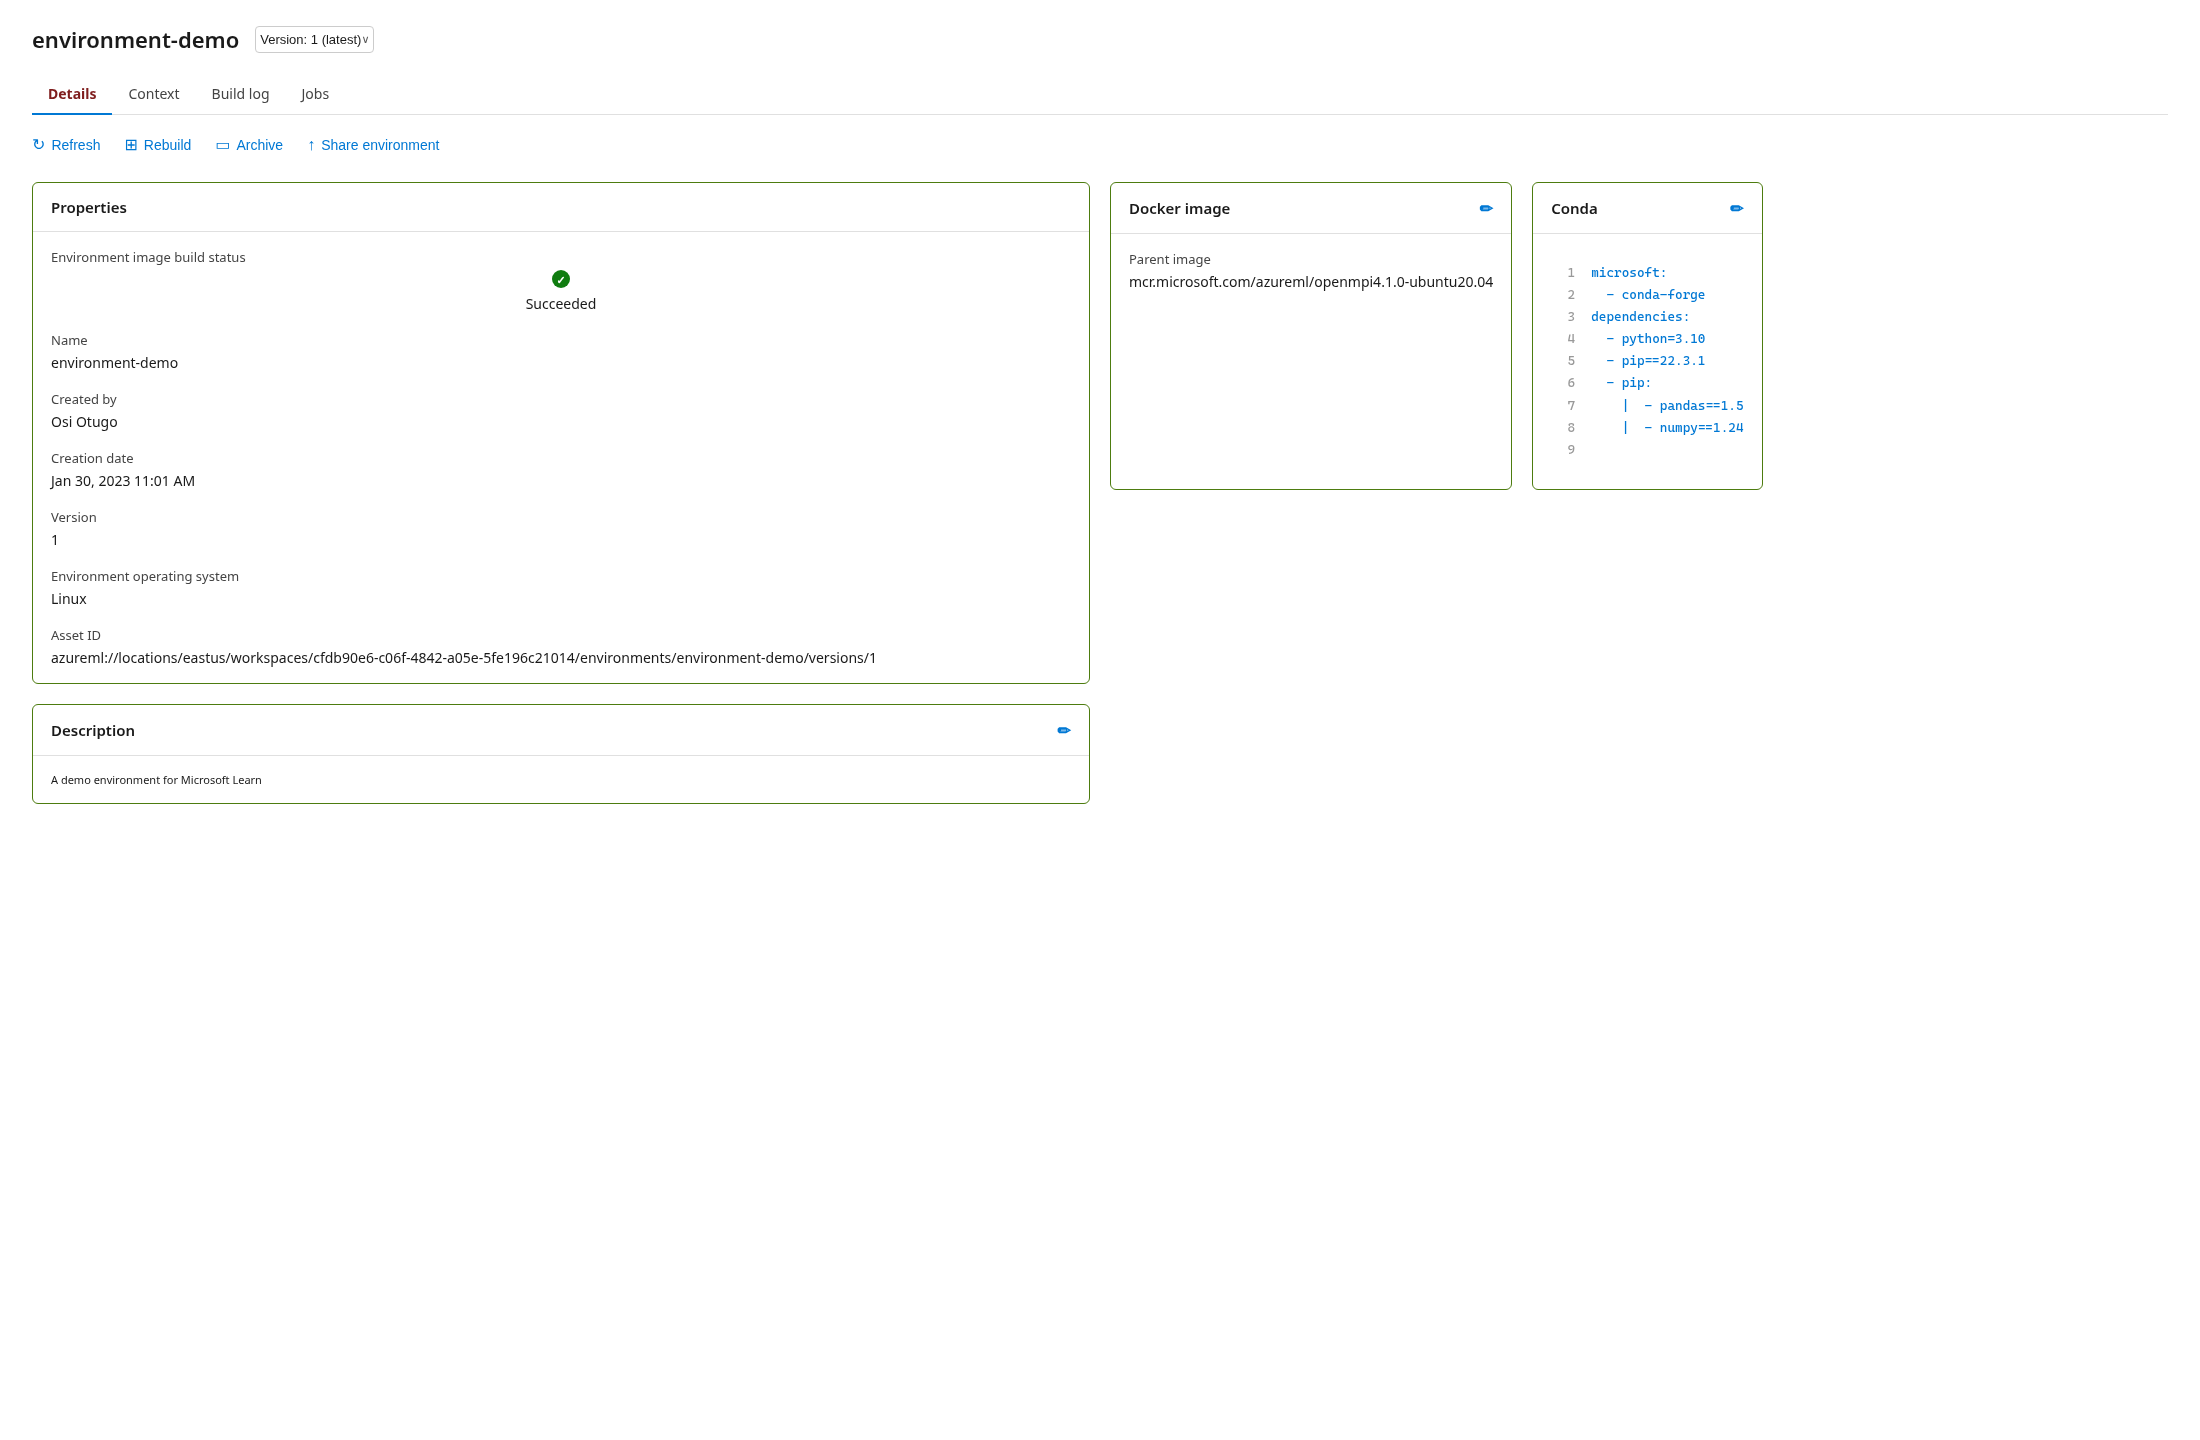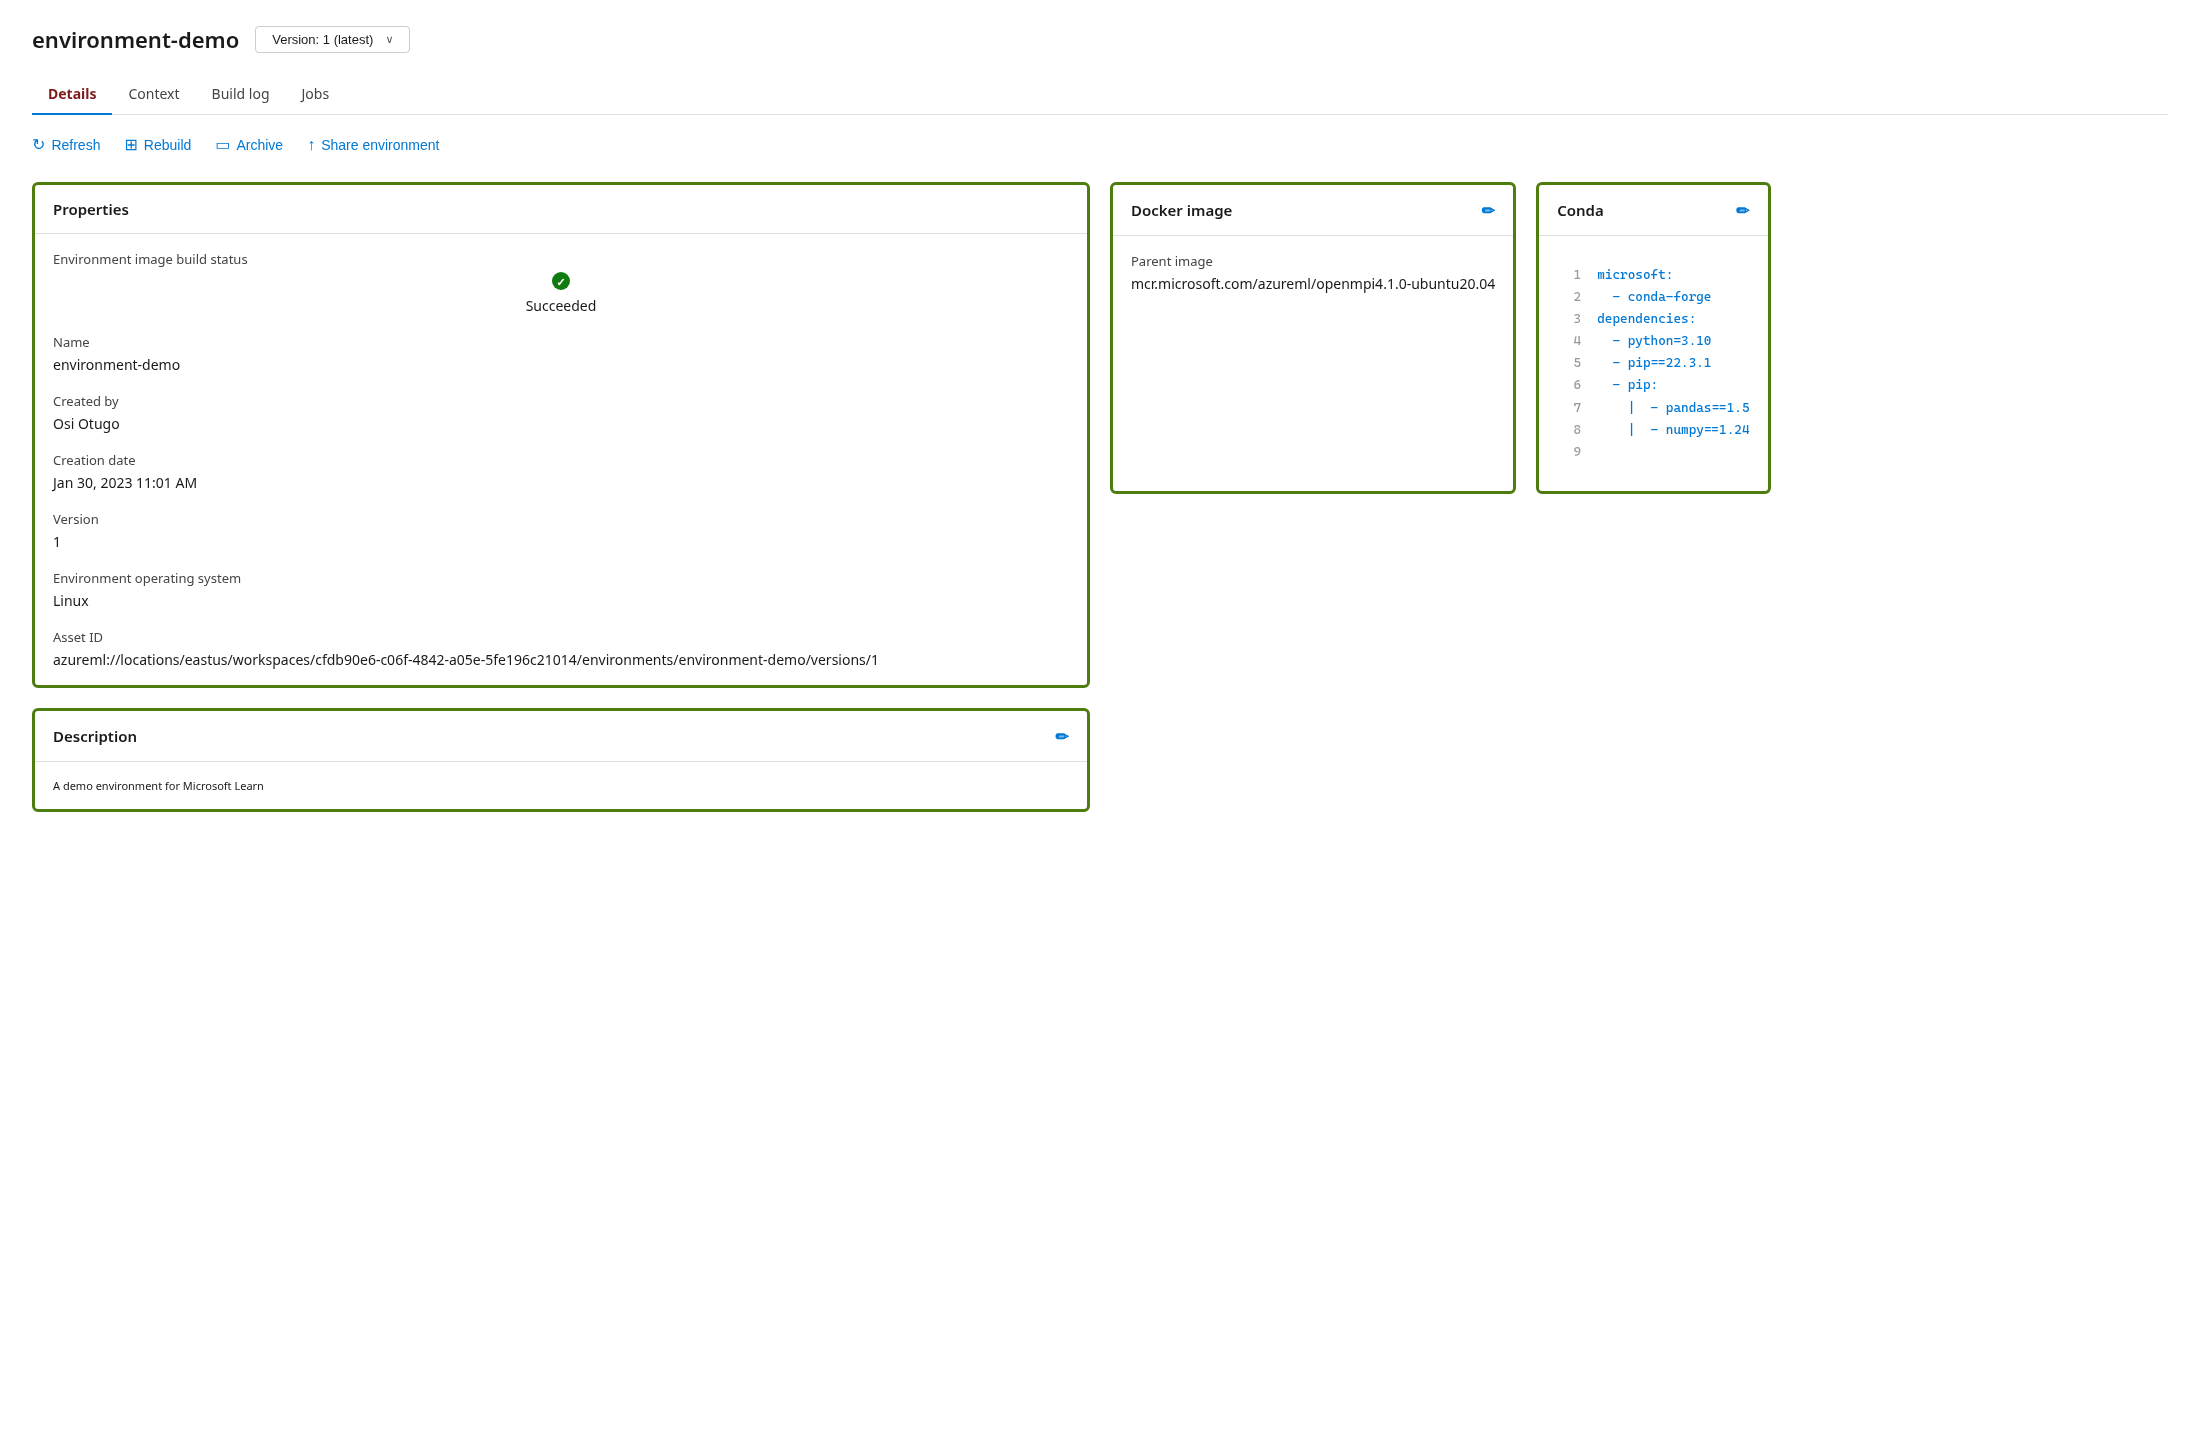--- a/index.html
+++ b/index.html
@@ -19,24 +19,24 @@
       margin-bottom: 20px;
     }
     .page-title {
       font-size: 22px;
       font-weight: 600;
       color: #1a1a1a;
     }
     .version-dropdown {
       display: flex;
       align-items: center;
-      gap: 12px;
+      gap: 0;
       border: 1px solid #ccc;
       border-radius: 4px;
-      padding: 5px 16px;
+      padding: 5px 4px;
       font-size: 13px;
       cursor: pointer;
       background: #fff;
       color: #1a1a1a;
     }
     .version-dropdown .chevron {
       font-size: 11px;
       color: #555;
     }
 
@@ -98,21 +98,21 @@
     }
 
     .right-column {
       display: flex;
       flex-direction: row;
       gap: 20px;
     }
 
     
     .card {
-      border: 3px solid #4d7c0f;
+      border: 1px solid #4d7c0f;
       border-radius: 6px;
       overflow: hidden;
     }
     .card-header {
       display: flex;
       justify-content: space-between;
       align-items: center;
       padding: 14px 18px;
       border-bottom: 1px solid #e0e0e0;
       font-size: 15px;

